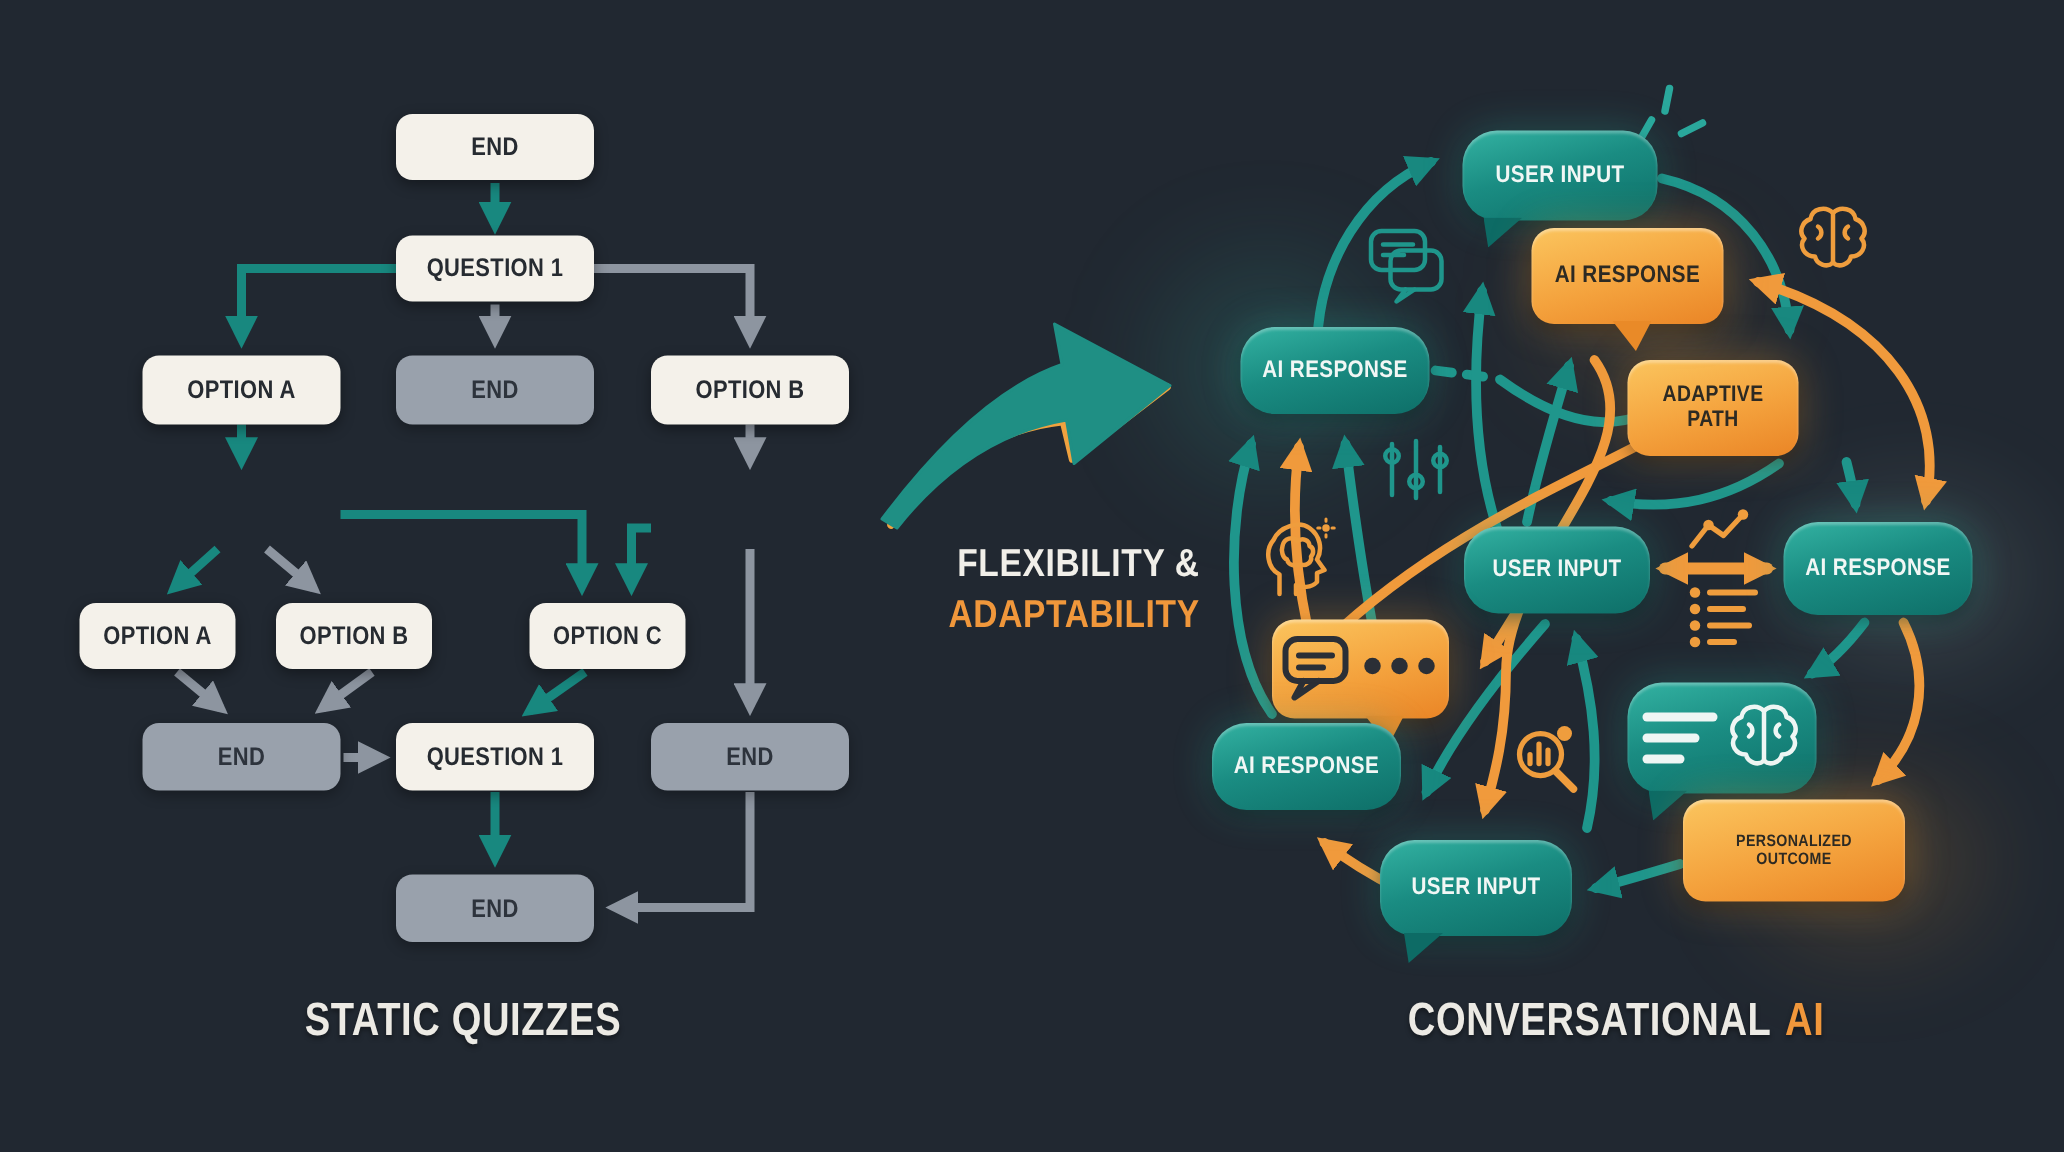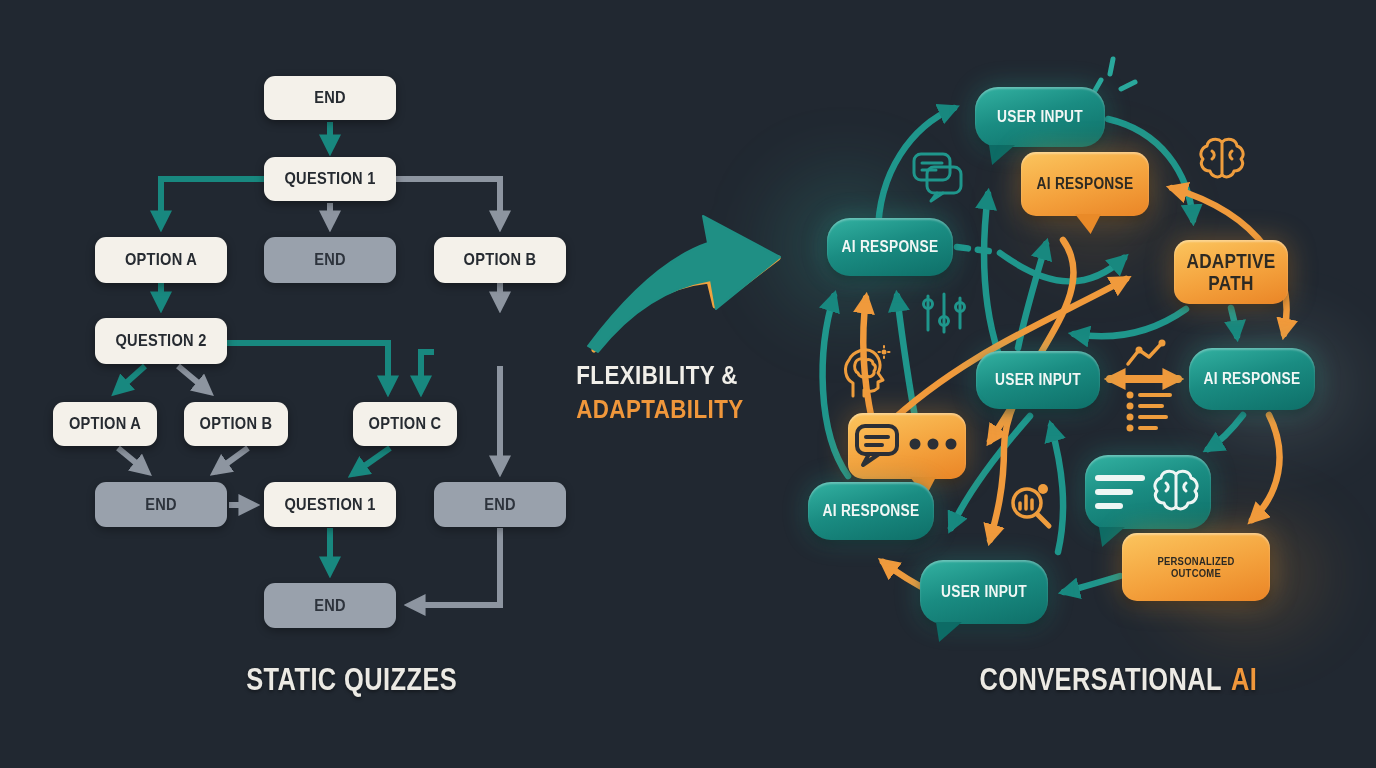--- a/index.html
+++ b/index.html
@@ -24,25 +24,25 @@
     box-shadow:0 0 26px rgba(46,190,172,.30),0 4px 10px rgba(0,0,0,.35),inset 0 2px 2px rgba(255,255,255,.28);}
   .orangeb{background:linear-gradient(165deg,#fbc55e 0%,#f4a23d 55%,#ea8526 100%);
     color:#2d2a23;border-radius:15px;font-size:16px;letter-spacing:.3px;
     box-shadow:0 0 28px rgba(244,162,60,.35),0 4px 10px rgba(0,0,0,.35),inset 0 2px 2px rgba(255,255,255,.35);}
   .tail{position:absolute;width:26px;height:20px;bottom:-18px;}
   .tail.teal{background:#0d6b65;}
   .tail.orange{background:#e98a28;}
   .tip-dl{clip-path:polygon(0 0,100% 0,12% 100%);}   
   .tip-dr{clip-path:polygon(0 0,100% 0,60% 100%);}   
   .panel-title{position:absolute;z-index:3;font-weight:700;font-size:31px;color:#eceae4;
-    letter-spacing:.5px;text-align:center;display:flex;justify-content:flex-end;gap:11px;
+    letter-spacing:.5px;text-align:center;display:flex;justify-content:flex-start;gap:11px;
     text-shadow:0 2px 4px rgba(0,0,0,.4);}
   .panel-title .inner{transform:scaleX(.82);transform-origin:center;white-space:nowrap;display:flex;gap:11px;}
   .accent{color:#f0973b;}
-  .mid-text{position:absolute;z-index:3;width:260px;text-align:left;font-weight:700;
+  .mid-text{position:absolute;z-index:3;width:260px;text-align:right;font-weight:700;
     font-size:26px;letter-spacing:.5px;}
   .mid-text .l1{color:#f1efe9;transform:scaleX(.86);}
   .mid-text .l2{color:#f0973b;transform:scaleX(.86);margin-top:3px;}
   .mid-text div{transform-origin:center;}
 </style>
 </head>
 <body>
 
 <div id="stage">
 
@@ -190,23 +190,20 @@
     </div>
   <div class="node whiteb" style="left:95px;top:237px;width:132px;height:46px">
       <span class="cond">OPTION A</span>
     </div>
   <div class="node grayb" style="left:264px;top:237px;width:132px;height:46px">
       <span class="cond">END</span>
     </div>
   <div class="node whiteb" style="left:434px;top:237px;width:132px;height:46px">
       <span class="cond">OPTION B</span>
     </div>
-  <div class="node whiteb" style="left:95px;top:318px;width:132px;height:46px">
-      <span class="cond">QUESTION 2</span>
-    </div>
   <div class="node whiteb" style="left:53px;top:402px;width:104px;height:44px">
       <span class="cond">OPTION A</span>
     </div>
   <div class="node whiteb" style="left:184px;top:402px;width:104px;height:44px">
       <span class="cond">OPTION B</span>
     </div>
   <div class="node whiteb" style="left:353px;top:402px;width:104px;height:44px">
       <span class="cond">OPTION C</span>
     </div>
   <div class="node grayb" style="left:95px;top:482px;width:132px;height:45px">
@@ -240,21 +237,21 @@
 
   <div class="node orangeb" style="left:1021px;top:152px;width:128px;height:64px;z-index:3">
     <span class="cond">AI RESPONSE</span>
     <div class="tail orange tip-dr" style="left:54px"></div>
   </div>
 
   <div class="node tealb" style="left:827px;top:218px;width:126px;height:58px">
     <span class="cond">AI RESPONSE</span>
   </div>
 
-  <div class="node orangeb" style="left:1174px;top:240px;width:114px;height:64px;font-size:20px">
+  <div class="node orangeb" style="left:1085px;top:240px;width:114px;height:64px;font-size:15px">
     <span class="cond">ADAPTIVE PATH</span>
   </div>
 
   <div class="node tealb" style="left:976px;top:351px;width:124px;height:58px">
     <span class="cond">USER INPUT</span>
   </div>
 
   <div class="node tealb" style="left:1189px;top:348px;width:126px;height:62px">
     <span class="cond">AI RESPONSE</span>
   </div>

